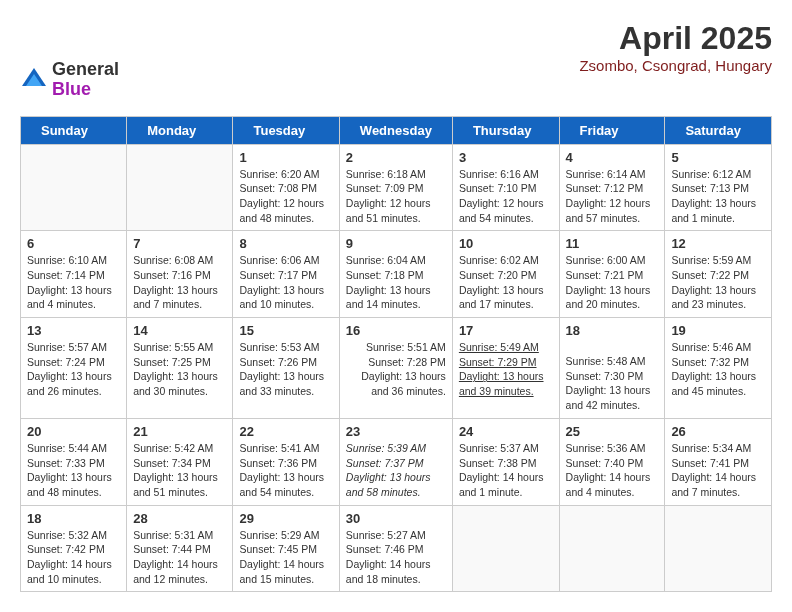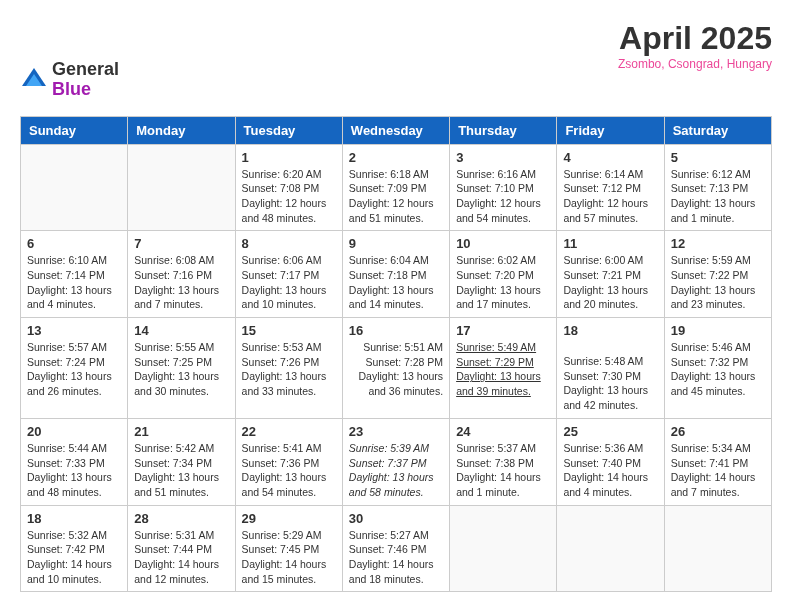--- a/index.html
+++ b/index.html
@@ -43,33 +43,33 @@
     }
     .title-block {
       text-align: right;
     }
     .month-year {
       font-size: 32px;
       font-weight: bold;
       color: #333;
     }
     .location {
-      font-size: 12px;
-      color: #ec4899;
+      font-size: 15px;
+      color: #7f1d1d;
     }
     .calendar {
       width: 100%;
       border-collapse: collapse;
     }
     .calendar th {
       background-color: #1565c0;
       color: #fff;
       font-size: 13px;
       font-weight: bold;
-      padding: 6px 8px;
+      padding: 6px 20px;
       text-align: left;
       border: 1px solid #ccc;
     }
     .calendar td {
       border: 1px solid #ccc;
       vertical-align: top;
       padding: 5px 6px;
       width: 107px;
       min-height: 80px;
       font-size: 11px;

